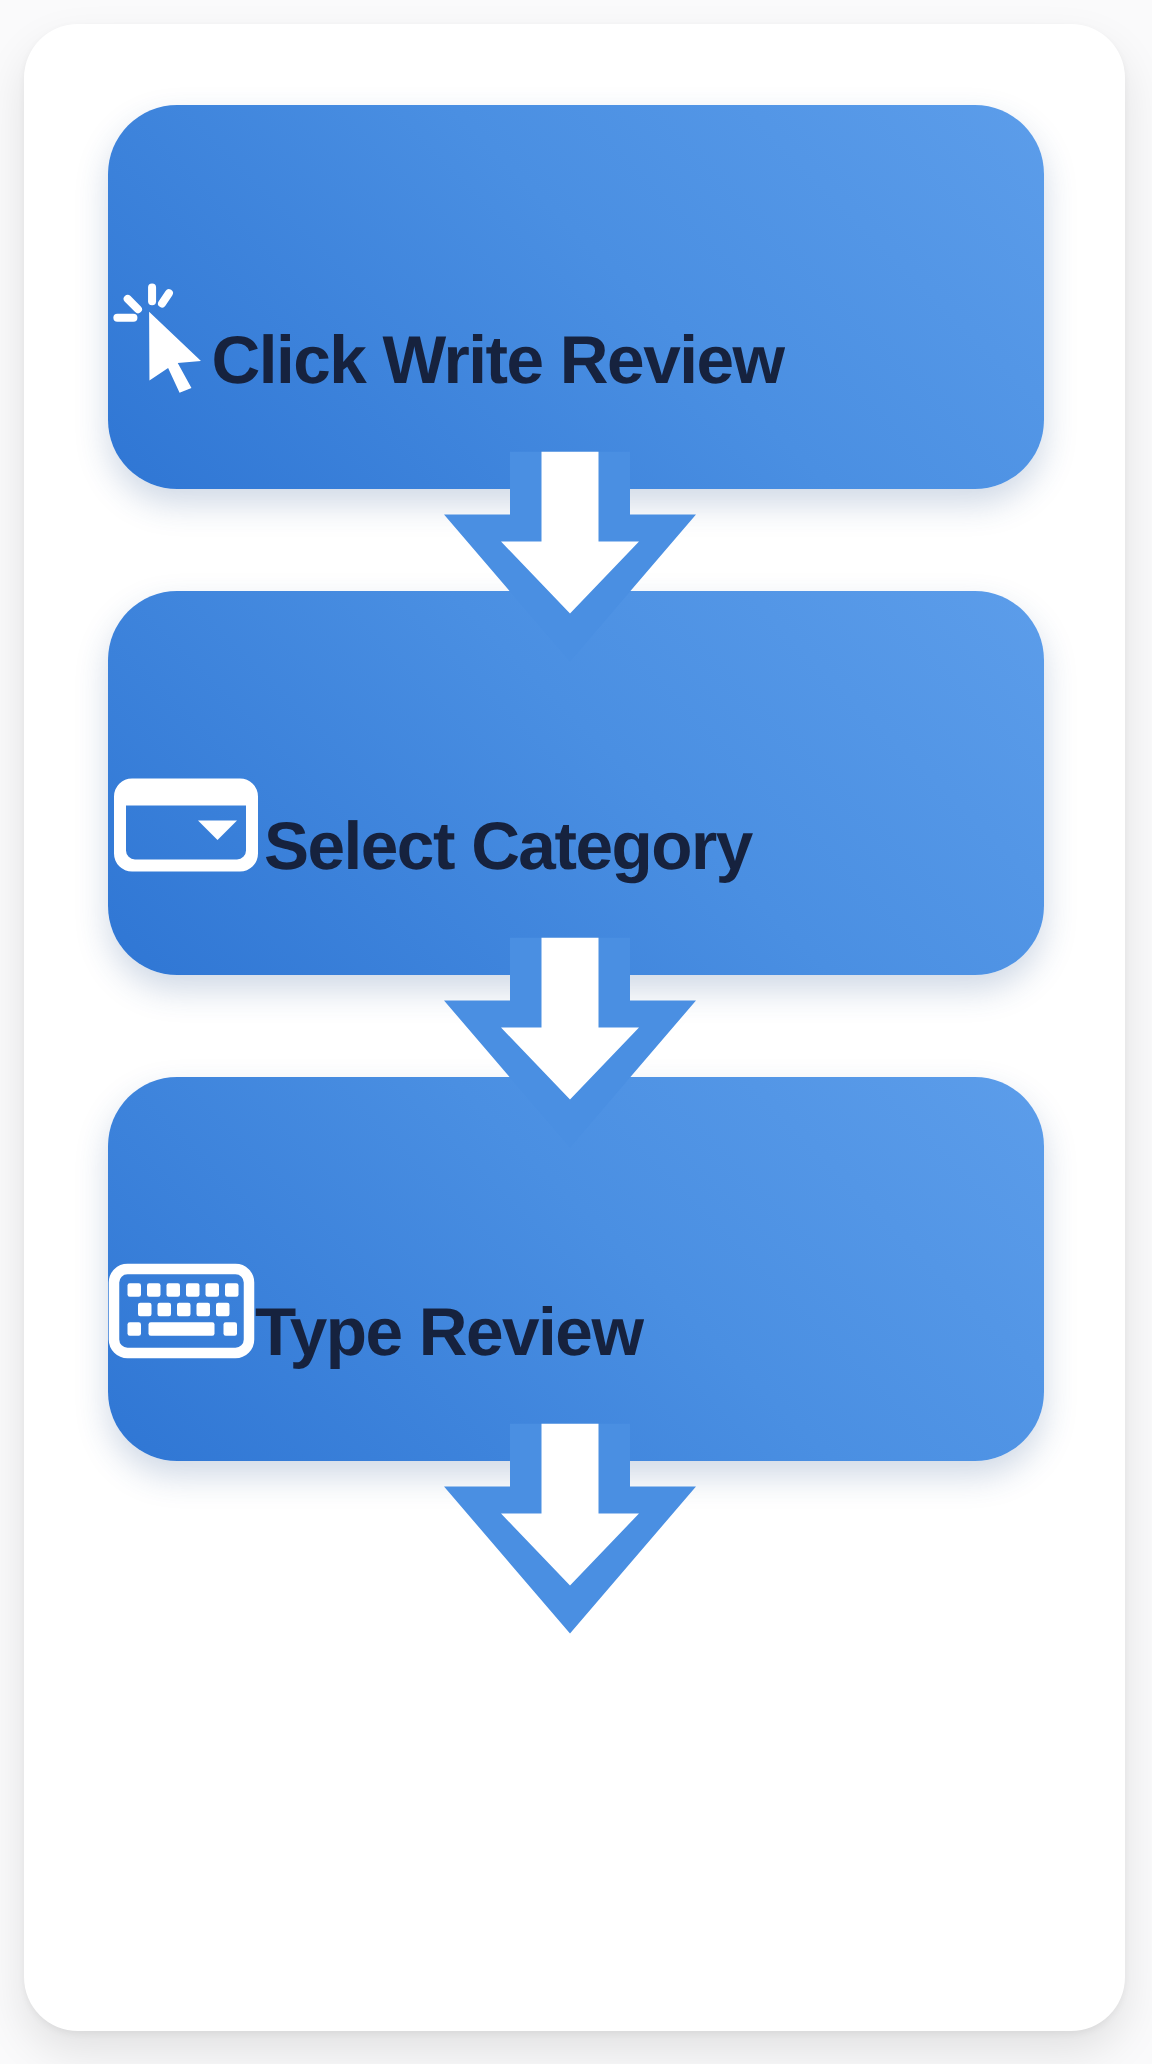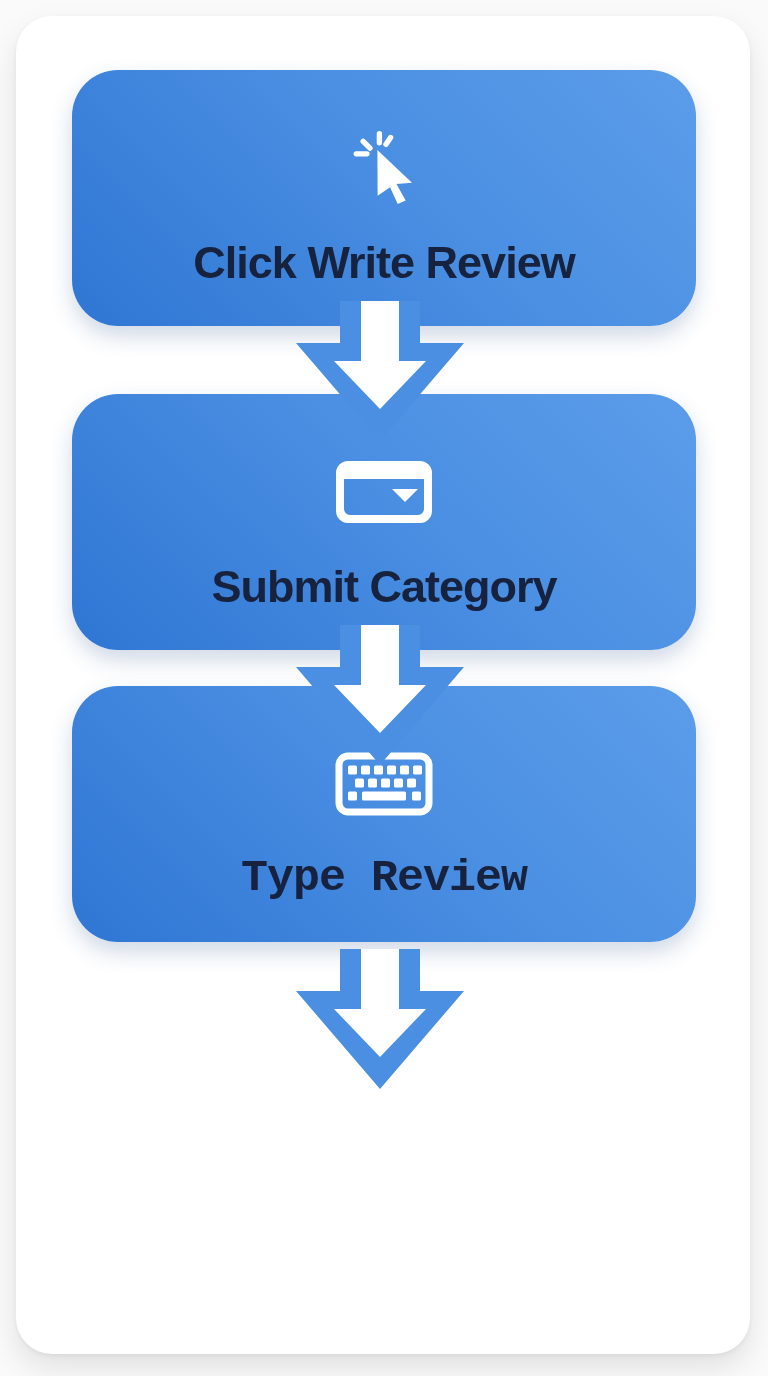--- a/index.html
+++ b/index.html
@@ -12,27 +12,27 @@
   .card{
     position:absolute;left:16px;top:16px;width:734px;height:1338px;
     background:#ffffff;border-radius:36px;
     box-shadow:0 2px 5px rgba(0,0,0,.05), 0 14px 30px rgba(0,0,0,.10);
   }
   .step-box{
     position:absolute;left:56px;width:624px;height:256px;
     border-radius:46px;
     background:linear-gradient(45deg,#2f76d4 0%,#4a8fe2 55%,#5c9dea 100%);
     box-shadow:0 10px 22px rgba(40,80,140,.22);
-    display:flex;flex-direction:column;
-    padding-top:56px;box-sizing:border-box;
+    display:flex;align-items:center;
+    padding-top:84px;box-sizing:border-box;
     z-index:1;
   }
   .step-1{top:54px;}
   .step-2{top:378px;}
-  .step-3{top:670px;font-family:Liberation Mono, monospace;}
+  .step-3{top:702px;}
   .step-4{top:1026px;}
   .icon-wrap{
     height:84px;display:flex;align-items:center;justify-content:center;
     margin-bottom:28px;
   }
   .step-label{
     font-size:45px;font-weight:700;line-height:50px;
     color:#16223e;letter-spacing:-1px;text-align:center;
   }
   .connector{
@@ -67,21 +67,21 @@
     <path fill="#ffffff" d="M71 0 H109 V60 H136 L90 108 L44 60 H71 Z"></path>
   </svg>
 
   <div class="step-box step-2">
     <div class="icon-wrap">
       <svg width="104" height="70" viewBox="0 0 104 70" fill="none">
         <path fill="#ffffff" fill-rule="evenodd" d="M16 4 H88 A12 12 0 0 1 100 16 V54 A12 12 0 0 1 88 66 H16 A12 12 0 0 1 4 54 V16 A12 12 0 0 1 16 4 Z M12 22 H92 V52 A6 6 0 0 1 86 58 H18 A6 6 0 0 1 12 52 Z"></path>
         <path fill="#ffffff" d="M60 32 H86 L73 45 Z"></path>
       </svg>
     </div>
-    <div class="step-label">Submit Category</div>
+    <div class="step-label">Select Category</div>
   </div>
 
   <svg class="connector conn-2" viewBox="0 0 180 150">
     <path fill="#4a8fe2" d="M50 0 H130 V42 H174 L90 140 L6 42 H50 Z"></path>
     <path fill="#ffffff" d="M71 0 H109 V60 H136 L90 108 L44 60 H71 Z"></path>
   </svg>
 
   <div class="step-box step-3">
     <div class="icon-wrap">
       <svg width="98" height="64" viewBox="0 0 98 64" fill="none">

